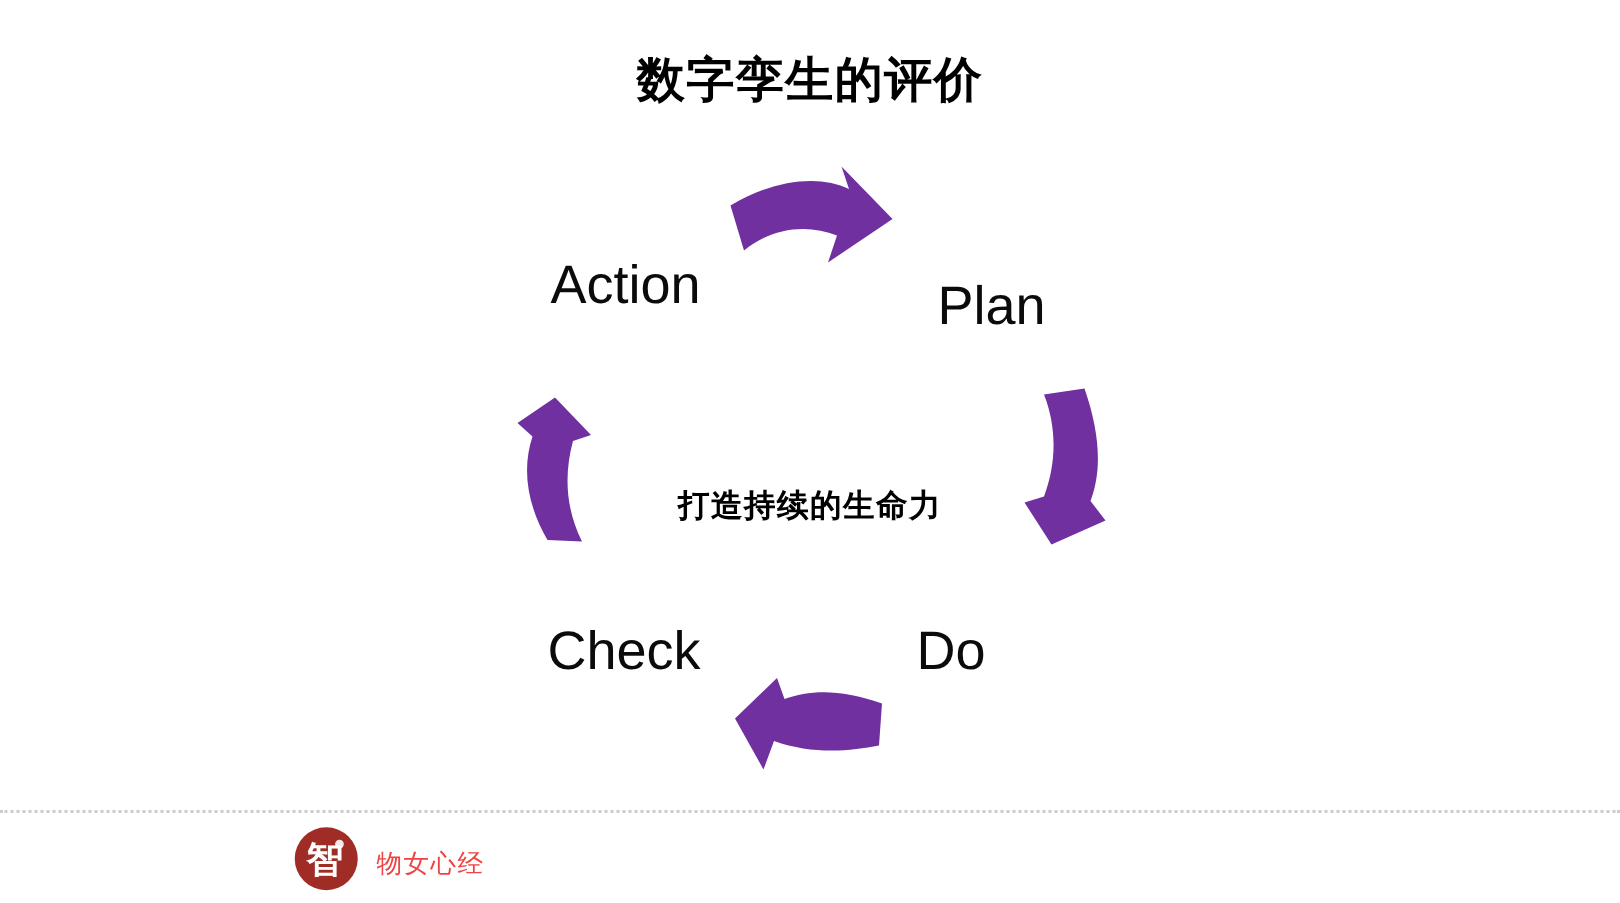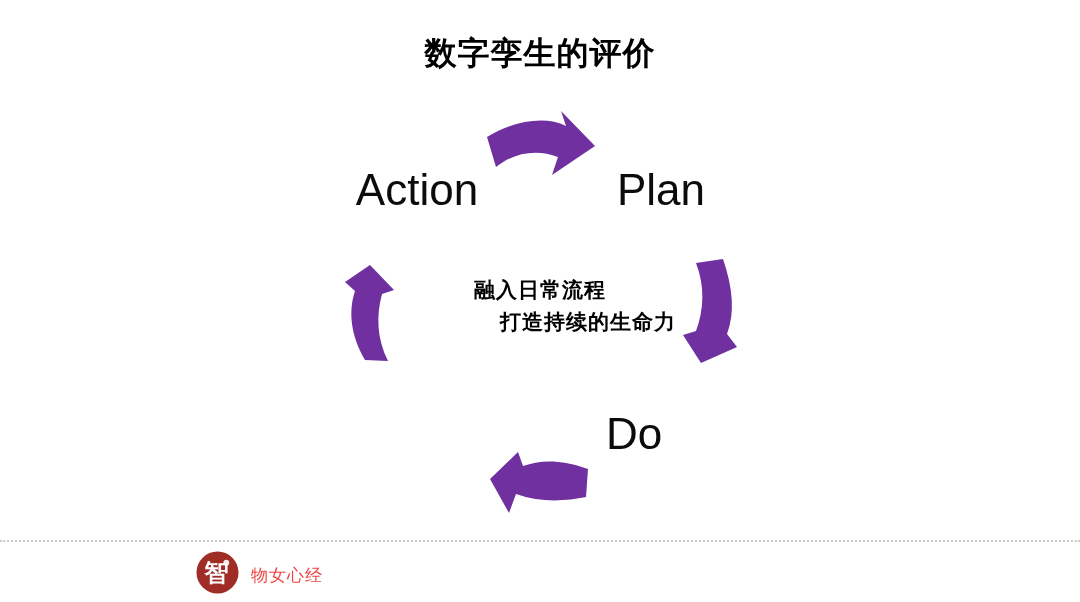--- a/index.html
+++ b/index.html
@@ -27,42 +27,42 @@
   .arrows {
     position: absolute;
     left: 0; top: 0;
     width: 1080px;
     height: 602px;
   }
   .arrows path { fill: #7030A0; }
   .node {
     position: absolute;
     transform: translateX(-50%);
-    font-size: 44px;
+    font-size: 36px;
     line-height: 44px;
     color: #0b0b0b;
     white-space: nowrap;
   }
   .node-action { left: 417px; top: 168px; }
-  .node-plan   { left: 661px; top: 168px; text-align: center; }
+  .node-plan   { left: 661px; top: 182px; text-align: center; }
   .node-check  { left: 416px; top: 412px; }
   .node-do     { left: 634px; top: 412px; }
   .center-line {
     position: absolute;
     left: 540px;
     transform: translateX(-50%);
     font-size: 21px;
     line-height: 30px;
     font-weight: 600;
     color: #000000;
     white-space: nowrap;
     letter-spacing: 1px;
   }
   .center-line-1 { top: 275px; }
-  .center-line-2 { top: 307px; margin-left: 48px; }
+  .center-line-2 { top: 323px; }
   .footer-divider {
     position: absolute;
     top: 540px;
     left: 0;
     width: 100%;
     height: 0;
     border-top: 2px dotted #cccccc;
   }
   .footer {
     position: absolute;
@@ -97,22 +97,22 @@
   <svg class="arrows" viewBox="0 0 1080 602" xmlns="http://www.w3.org/2000/svg" aria-hidden="true">
     <path d="M 487 137 C 515 120, 546 116, 566 126 L 561 111 L 595 146 L 552 175 L 558 157 C 538 149, 514 152, 496 167 Z" fill="#7030A0"></path>
     <path d="M 696 263 L 723 259 C 733 288, 735 313, 727 334 L 737 347 L 701 363 L 683 335 L 696 331 C 704 310, 705 286, 696 263 Z" fill="#7030A0"></path>
     <path d="M 588 469 C 560 459, 540 460, 523 466 L 518 452 L 490 479 L 509 513 L 516 494 C 541 503, 566 501, 586 497 Z" fill="#7030A0"></path>
     <path d="M 365 360 C 351 336, 348 312, 355 291 L 345 282 L 370 265 L 394 290 L 382 294 C 376 316, 377 339, 388 361 Z" fill="#7030A0"></path>
   </svg>
 
   <div class="node node-action">Action</div>
   <div class="node node-plan">Plan</div>
   <div class="node node-do">Do</div>
+  <div class="node node-check">Check</div>
 
-  <div class="center-line center-line-1">融入日常流程</div>
   <div class="center-line center-line-2">打造持续的生命力</div>
 
   <div class="footer-divider"></div>
 
   <div class="footer">
     <svg class="logo-svg" viewBox="0 0 44 44" xmlns="http://www.w3.org/2000/svg">
       <circle cx="22" cy="22" r="21.5" fill="#A02C26"></circle>
       <text x="21" y="31" class="logo-char">智</text>
       <circle cx="31" cy="12" r="3" fill="#ffffff" opacity="0.9"></circle>
     </svg>

